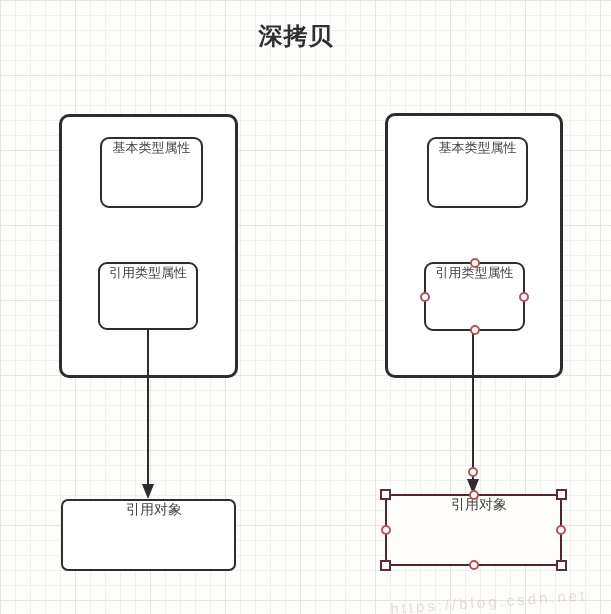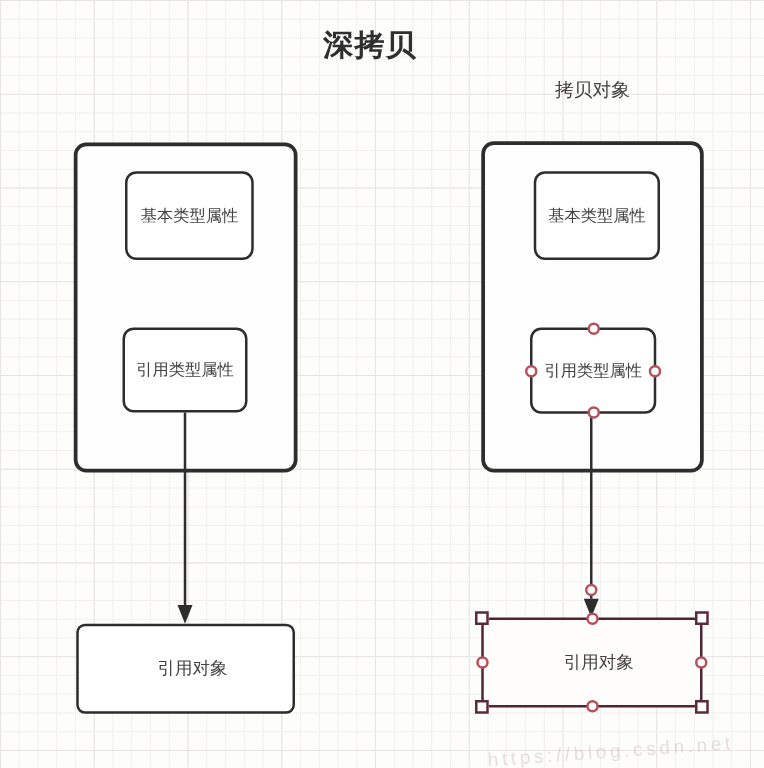--- a/index.html
+++ b/index.html
@@ -18,21 +18,21 @@
     position:absolute;left:0;top:20px;width:592px;text-align:center;
     font-size:24px;font-weight:bold;color:#2f2f2f;letter-spacing:1px;
   }
   .col-label{
     position:absolute;top:63px;text-align:center;font-size:15px;color:#3f3f3f;
   }
   .col-label.left{left:59px;width:179px;}
   .col-label.right{left:385px;width:178px;}
   .box{
     position:absolute;background:#ffffff;border:2.5px solid #2d2d2d;
-    box-sizing:border-box;display:flex;align-items:center;justify-content:center;
+    box-sizing:border-box;display:flex;justify-content:center;
   }
   .box .lbl{font-size:13px;color:#424242;white-space:nowrap;}
   .bigbox{border-radius:10px;border-width:3px;background:#fffefe;}
   .innerbox{border-radius:9px;}
   .refobj{border-radius:7px;}
   .refobj .lbl{font-size:14px;margin-left:11px;}
   .refobj.selected{border-color:#4f2433;background:#fffdfb;}
   .vline{position:absolute;width:2.5px;background:#2d2d2d;}
   .ahead{
     position:absolute;width:0;height:0;
@@ -59,21 +59,20 @@
   .edge{position:absolute;left:0;top:0;width:0;height:0;}
 </style>
 </head>
 <body>
 
 <div class="canvas">
 
   <div class="wm-url">https://blog.csdn.net</div>
 
   <div class="title">深拷贝</div>
-  <div class="col-label right">拷贝对象</div>
 
   <div class="box bigbox" style="left:59px;top:114px;width:179px;height:264px;"></div>
   <div class="box innerbox" style="left:100px;top:137px;width:103px;height:71px;">
     <span class="lbl">基本类型属性</span>
   </div>
   <div class="box innerbox" style="left:98px;top:262px;width:100px;height:68px;">
     <span class="lbl">引用类型属性</span>
   </div>
 
   <div class="edge">

